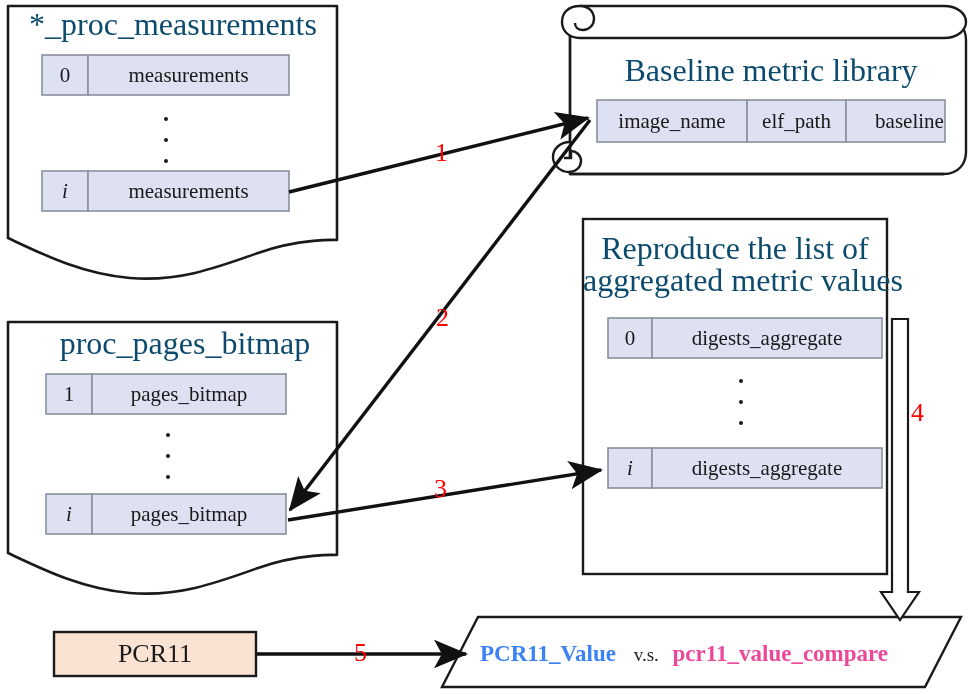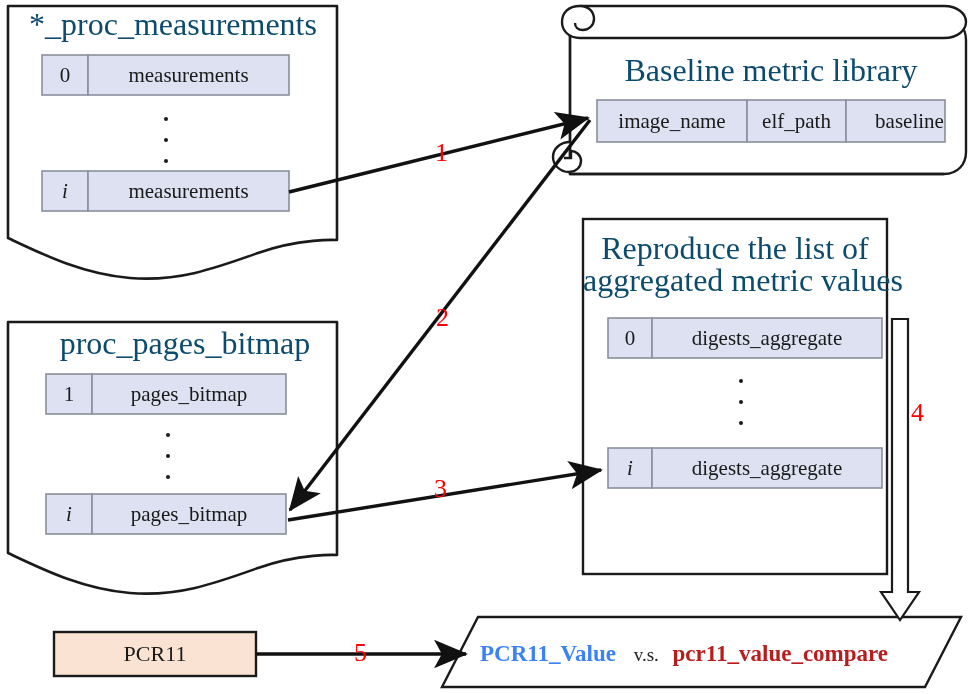--- a/index.html
+++ b/index.html
@@ -15,21 +15,21 @@
             position:absolute;}
   .idx{font-style:italic;}
   .num{position:absolute;color:#ff0000;font-size:26px;
        font-family:"Liberation Serif","DejaVu Serif",serif;}
   .dots{position:absolute;display:flex;flex-direction:column;
         align-items:center;justify-content:space-between;}
   .dots i{display:block;width:4px;height:4px;background:#1a1a1a;border-radius:50%;}
   .cmp{position:absolute;font-size:23px;font-weight:bold;white-space:nowrap;}
   .cmp .a{color:#3b82f6;}
   .cmp .vs{color:#262626;font-weight:normal;font-size:19px;}
-  .cmp .b{color:#b91c1c;}
+  .cmp .b{color:#ec4899;}
 </style>
 </head>
 <body>
 
 <div id="stage">
 
   <svg id="vec" viewBox="0 0 973 694">
     <defs>
       <marker id="ah" markerWidth="11" markerHeight="11" refX="9.4" refY="4.2" orient="auto" markerUnits="strokeWidth">
         <path d="M0,0 L10,4.2 L0,8.4 L2.3,4.2 Z" fill="#111111"></path>
@@ -147,21 +147,21 @@
 
   <div class="dots" style="left:738px;top:379px;width:6px;height:46px;">
     <i></i>
       <i></i>
       <i></i>
   </div>
 
   <div class="cell-txt idx" style="left:608px;top:448px;width:44px;height:40px;">i</div>
   <div class="cell-txt" style="left:652px;top:448px;width:230px;height:40px;">digests_aggregate</div>
 
-  <div class="cell-txt" style="left:54px;top:632px;width:202px;height:44px;font-size:22px;">PCR11</div>
+  <div class="cell-txt" style="left:54px;top:632px;width:202px;height:44px;font-size:26px;">PCR11</div>
 
   <div class="cmp" style="left:480px;top:641px;">
     <span class="a">PCR11_Value</span>
     <span class="vs" style="margin-left: 12px;">v.s.</span>
     <span class="b" style="margin-left: 8px;">pcr11_value_compare</span>
   </div>
 
   <div class="num" style="left:435px;top:138px;">1</div>
   <div class="num" style="left:436px;top:303px;">2</div>
   <div class="num" style="left:434px;top:474px;">3</div>

